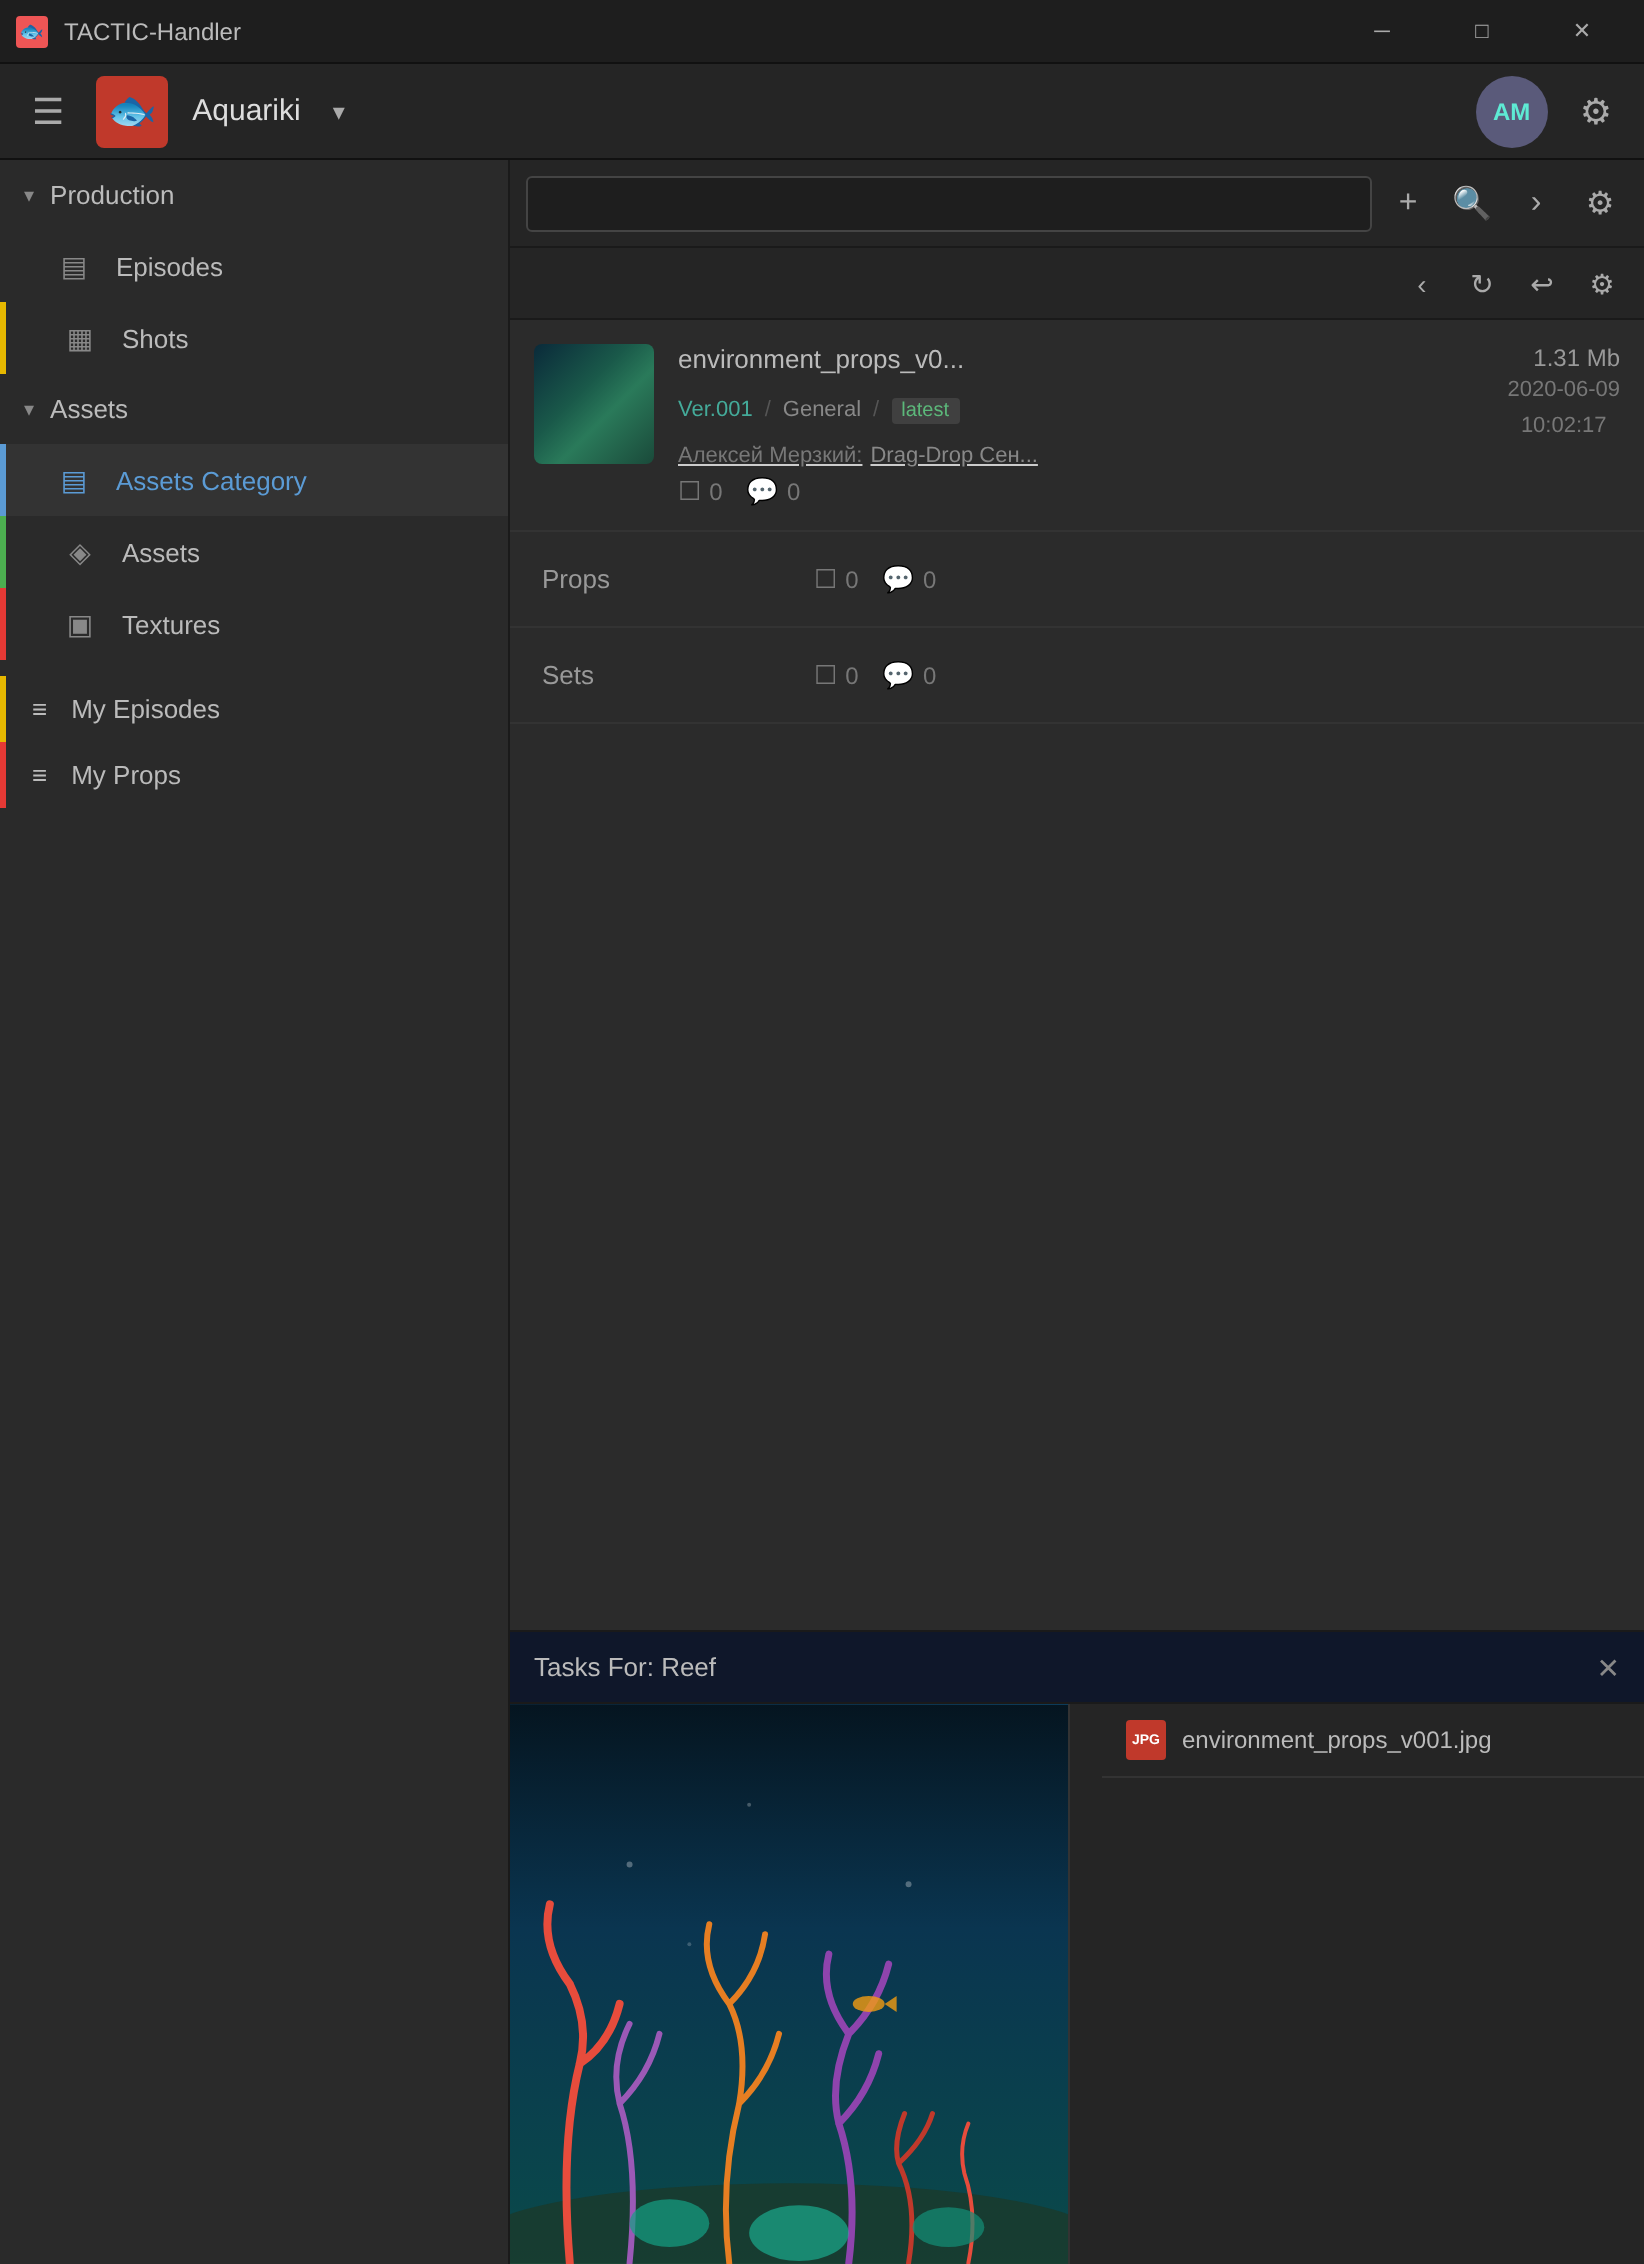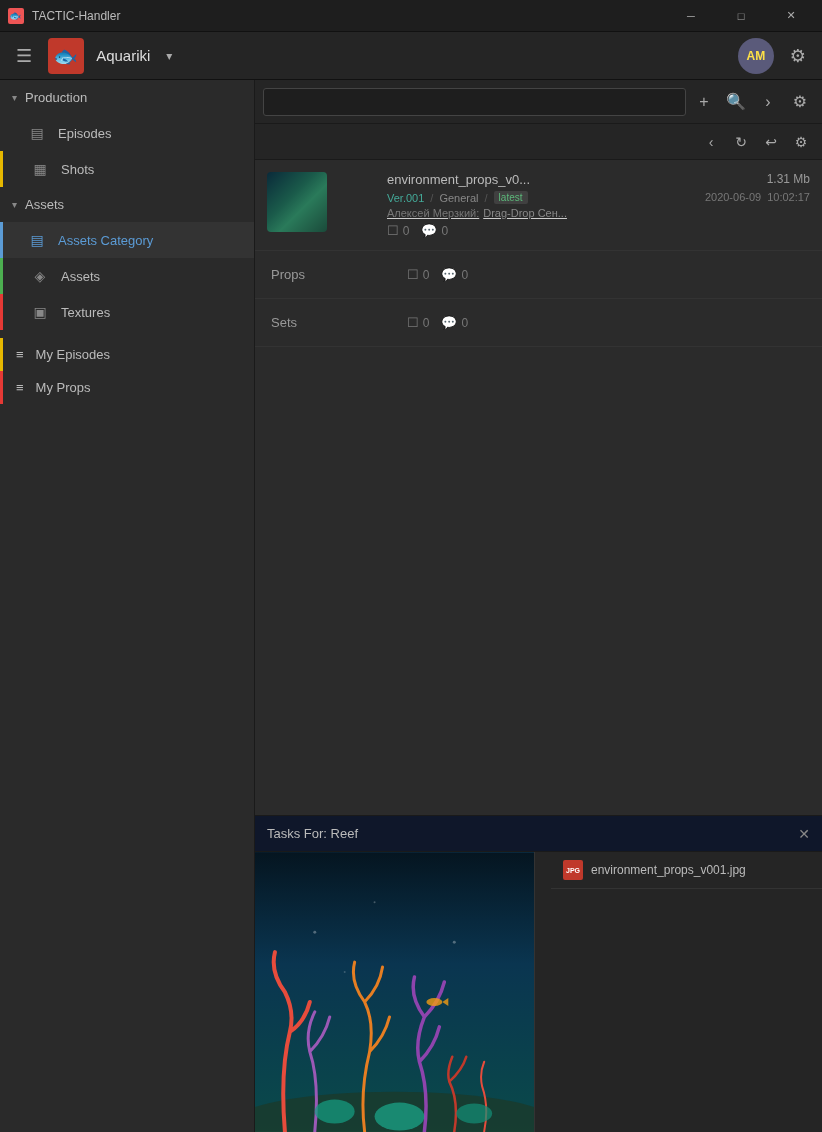--- a/index.html
+++ b/index.html
@@ -109,21 +109,21 @@
     .avatar-btn {
       width: 36px;
       height: 36px;
       background: #5a5a7a;
       border-radius: 50%;
       display: flex;
       align-items: center;
       justify-content: center;
       font-size: 12px;
       font-weight: bold;
-      color: #fde047;
+      color: #5eead4;
       cursor: pointer;
     }
     .settings-btn {
       color: #aaa;
       font-size: 18px;
       cursor: pointer;
       background: none;
       border: none;
       padding: 4px;
     }
@@ -333,21 +333,20 @@
       flex-shrink: 0;
       background: #1a3a4a;
     }
     .file-thumb-img {
       width: 100%;
       height: 100%;
       background: linear-gradient(135deg, #1a3a4a 0%, #2a6a5a 40%, #1a4a3a 100%);
     }
     .file-details {
       flex: 1;
-      margin-left: 48px;
     }
     .file-name {
       font-size: 13px;
       color: #bbb;
       margin-bottom: 2px;
     }
     .file-size { color: #999; font-size: 12px; }
     .file-date { color: #777; font-size: 11px; }
     .file-version { color: #4a9; font-size: 11px; }
     .file-badge {
@@ -578,21 +577,21 @@
               <span class="file-size">1.31 Mb</span>
             </div>
             <div style="display:flex; justify-content:space-between;">
               <div style="display:flex; gap:6px; align-items:center; font-size:11px; margin-top:2px;">
                 <span class="file-version">Ver.001</span>
                 <span style="color:#555;">/</span>
                 <span style="color:#888;">General</span>
                 <span style="color:#555;">/</span>
                 <span class="file-badge">latest</span>
               </div>
-              <div style="display:flex; gap:6px; align-items:center; font-size:11px;">
+              <div style="display:flex; gap:6px; align-items:center; font-size:11px;flex-direction:column;">
                 <span class="file-date">2020-06-09</span>
                 <span class="file-date">10:02:17</span>
               </div>
             </div>
             <div style="display:flex; gap:4px; font-size:11px; margin-top:3px;text-decoration:underline;">
               <span class="file-user">Алексей Мерзкий:</span>
               <span class="file-comment">Drag-Drop Сен...</span>
             </div>
 
             <div style="display:flex; gap:12px; margin-top:4px;">

